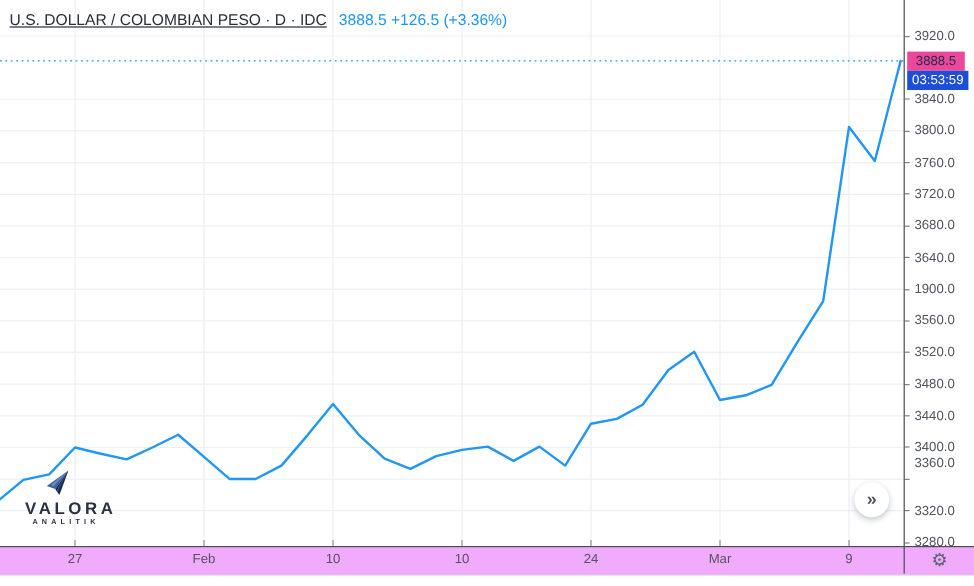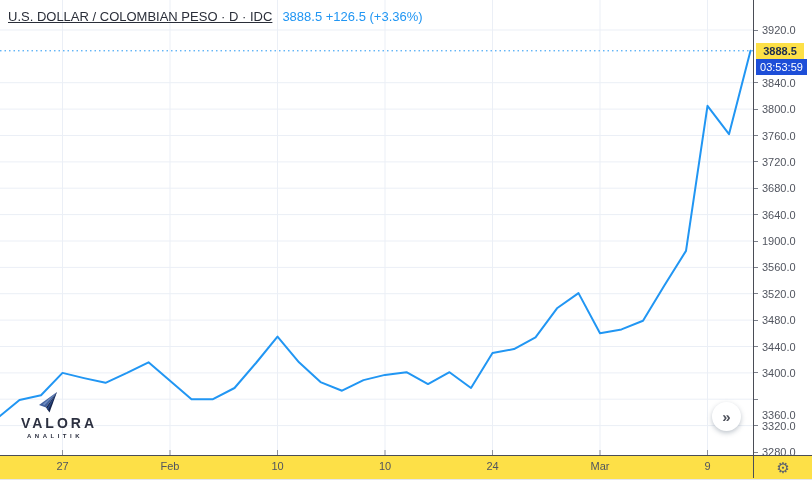--- a/index.html
+++ b/index.html
@@ -13,27 +13,27 @@
   
   #title-bar{position:absolute;left:8px;top:7px;height:18px;display:flex;align-items:center;gap:10px;white-space:nowrap;z-index:5;}
   #symbol-title{font-size:13px;color:#2a2e39;text-decoration:underline;}
   #quote-text{font-size:13px;color:#2196f3;}
 
   
   #axis-vline{position:absolute;left:753px;top:0;width:1px;height:478px;background:#4a4d56;z-index:4;}
   #price-axis{position:absolute;left:754px;top:0;width:58px;height:455px;background:#fff;z-index:3;}
   .plabel{position:absolute;left:8px;font-size:11px;color:#51555f;line-height:12px;}
   .ptick{position:absolute;left:0;width:4px;height:1px;background:#7d818c;}
-  #price-badge{position:absolute;left:2px;width:48px;height:16px;background:#fde047;color:#1c2b4e;
-    font-size:11px;font-weight:700;display:flex;align-items:center;justify-content:center;z-index:6;}
+  #price-badge{position:absolute;left:2px;width:48px;height:16px;background:#ec4899;color:#1c2b4e;
+    font-size:11px;font-weight:400;display:flex;align-items:center;justify-content:center;z-index:6;}
   #countdown-badge{position:absolute;left:2px;width:51px;height:16px;background:#1d4ed8;color:#ffffff;
     font-size:11px;display:flex;align-items:center;justify-content:center;z-index:6;}
 
   
-  #time-axis{position:absolute;left:0;top:455px;width:812px;height:23px;background:#fde047;border-top:1px solid #4a4d56;border-bottom:1px solid #e3e6ed;z-index:3;}
+  #time-axis{position:absolute;left:0;top:455px;width:812px;height:23px;background:#f0abfc;border-top:1px solid #4a4d56;border-bottom:1px solid #e3e6ed;z-index:3;}
   .tlabel{position:absolute;top:4px;transform:translateX(-50%);font-size:11px;color:#51555f;}
 
   
   #axis-corner{position:absolute;left:754px;top:456px;width:58px;height:22px;display:flex;align-items:center;justify-content:center;z-index:5;}
   #gear-icon{font-size:15px;color:#5d616b;cursor:pointer;line-height:1;}
 
   
   #collapse-btn{position:absolute;left:712px;top:402px;width:29px;height:29px;border-radius:50%;background:#fff;
     box-shadow:0 2px 5px rgba(96,110,128,.4);display:flex;align-items:center;justify-content:center;
     color:#4f525c;font-size:15px;font-weight:700;cursor:pointer;z-index:6;}
@@ -115,21 +115,21 @@
       <div class="plabel" style="top: 261.4px;">3560.0</div>
       <div class="ptick" style="top: 293.2px;"></div>
       <div class="plabel" style="top: 287.7px;">3520.0</div>
       <div class="ptick" style="top: 319.6px;"></div>
       <div class="plabel" style="top: 314.1px;">3480.0</div>
       <div class="ptick" style="top: 346px;"></div>
       <div class="plabel" style="top: 340.5px;">3440.0</div>
       <div class="ptick" style="top: 372.4px;"></div>
       <div class="plabel" style="top: 366.9px;">3400.0</div>
       <div class="ptick" style="top: 398.7px;"></div>
-      <div class="plabel" style="top: 409px;">3360.0</div>
+      <div class="plabel" style="top: 380px;">3360.0</div>
       <div class="ptick" style="top: 425.1px;"></div>
       <div class="plabel" style="top: 419.6px;">3320.0</div>
       <div class="ptick" style="top: 451.5px;"></div>
       <div class="plabel" style="top: 446px;">3280.0</div>
     </div>
 
   <div id="time-axis">
       <div class="tlabel" style="left: 62.5px;">27</div>
       <div class="tlabel" style="left: 170px;">Feb</div>
       <div class="tlabel" style="left: 277.5px;">10</div>

